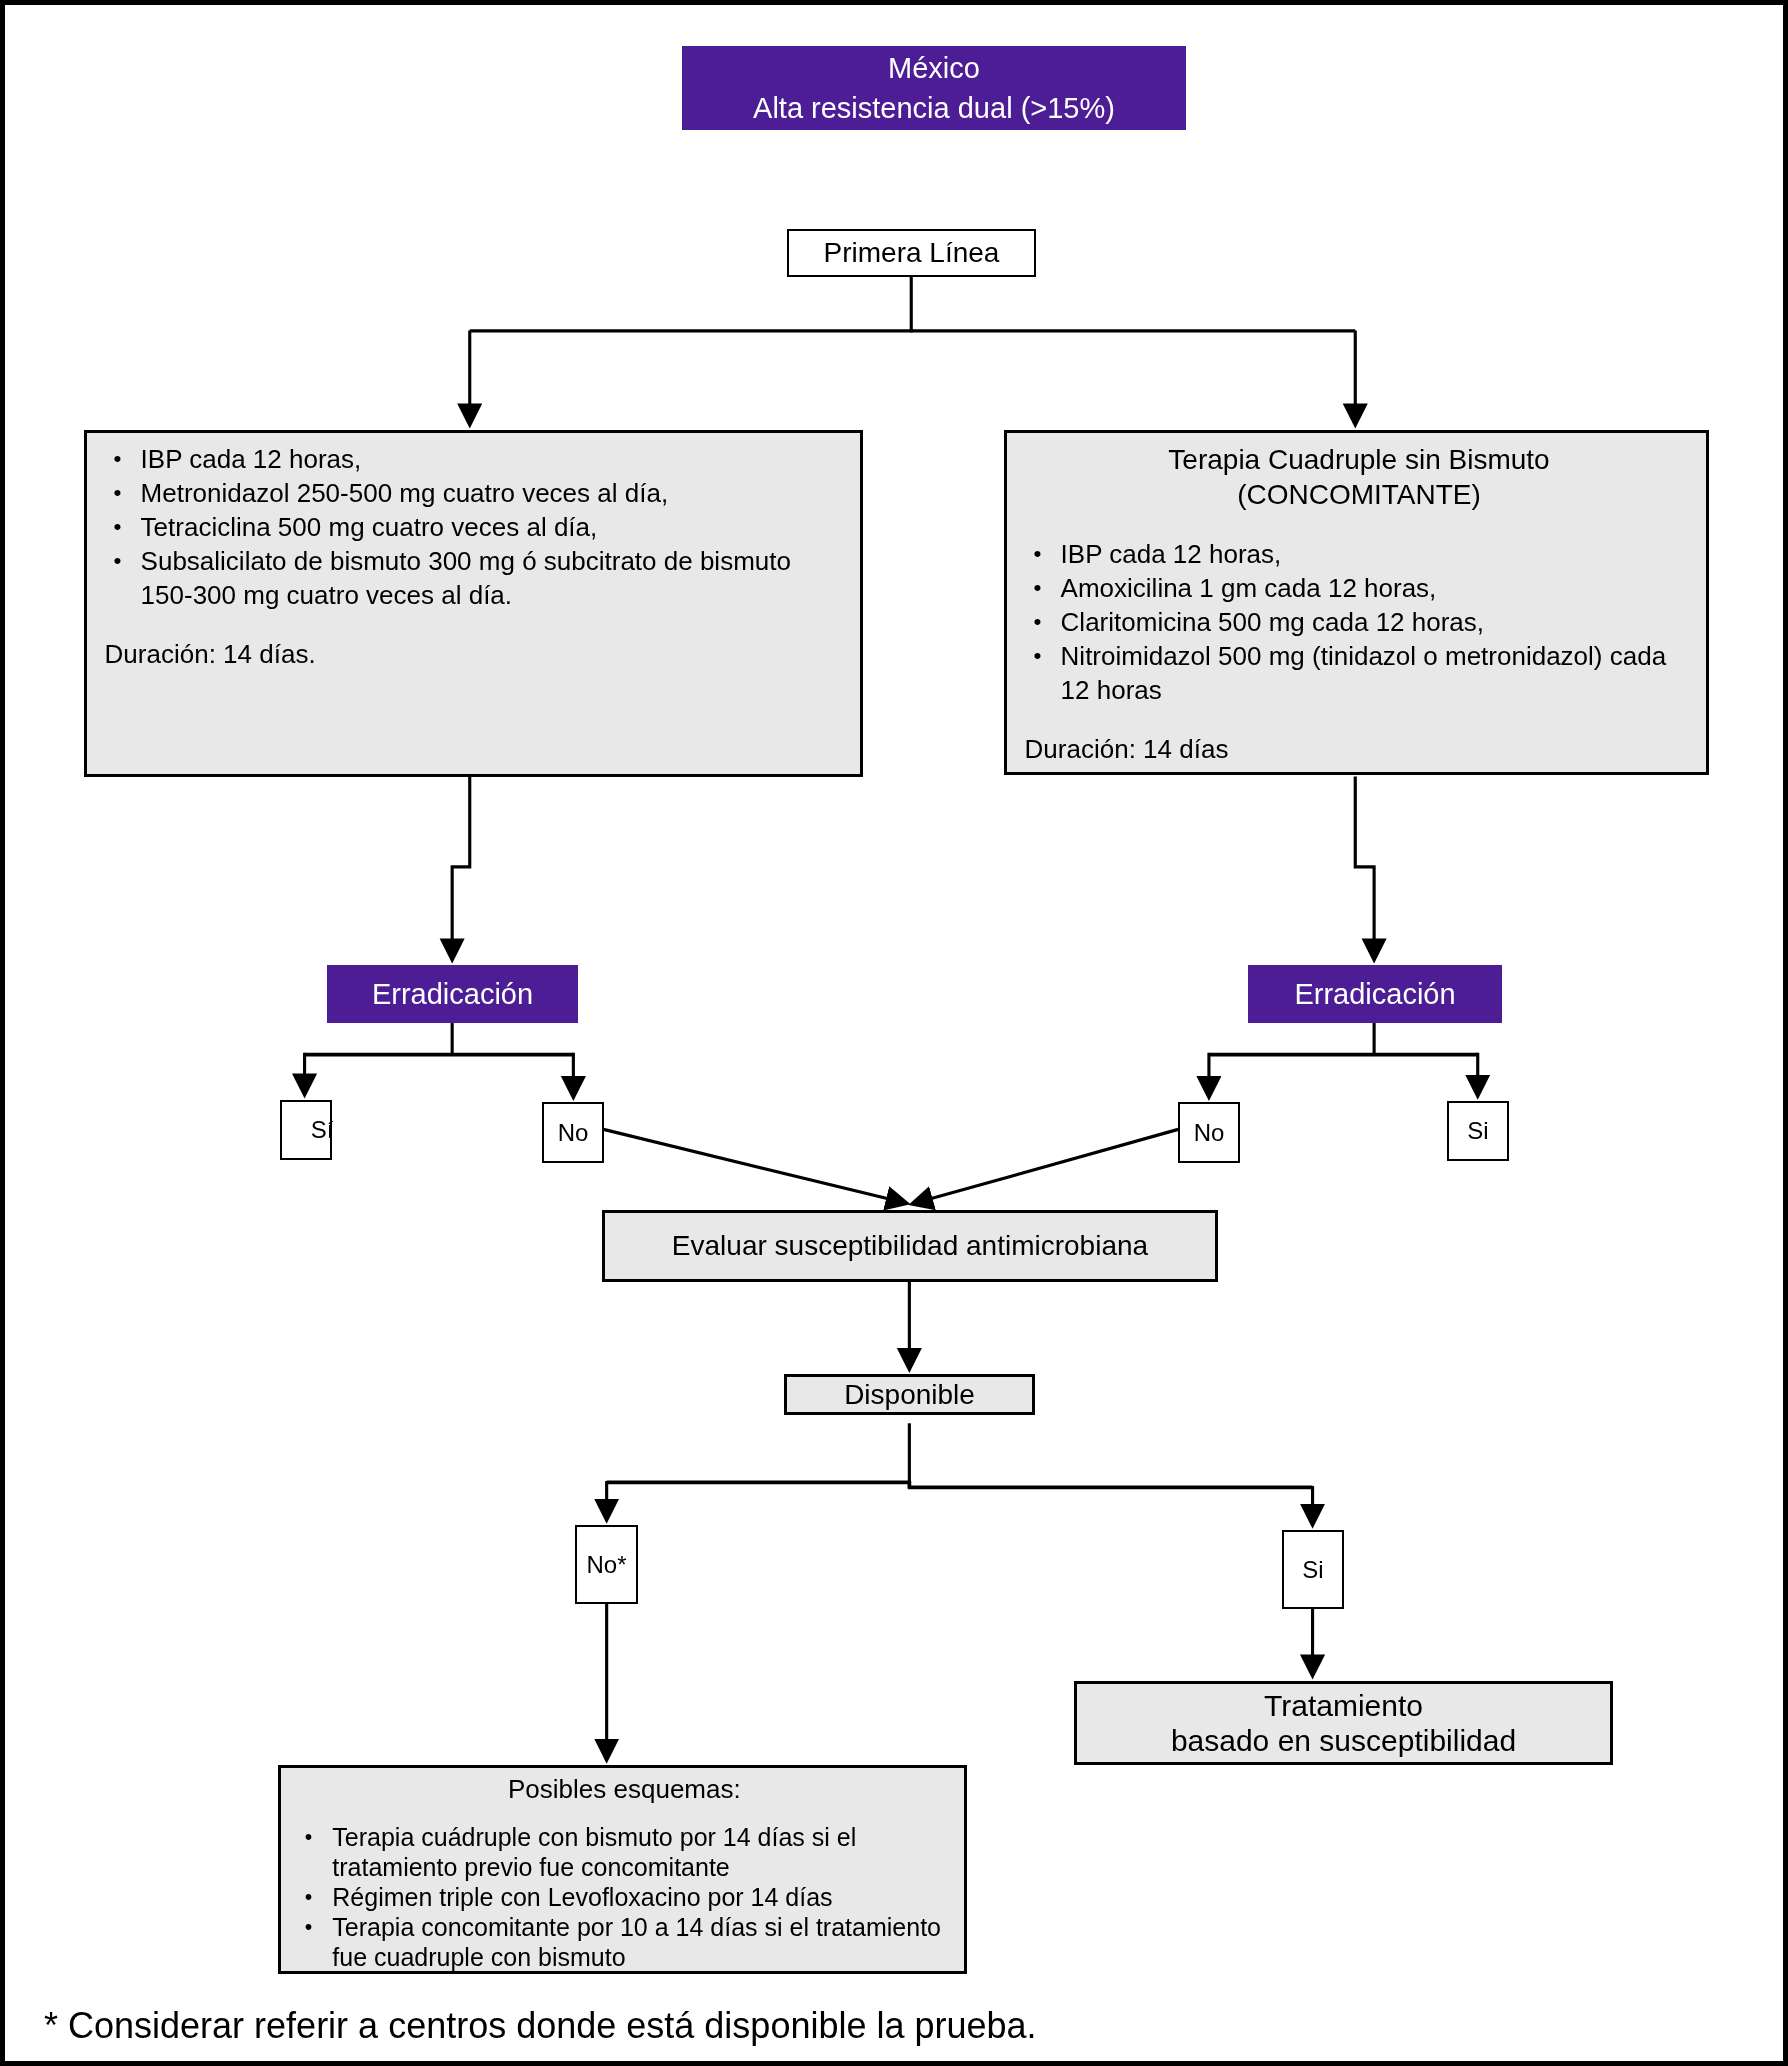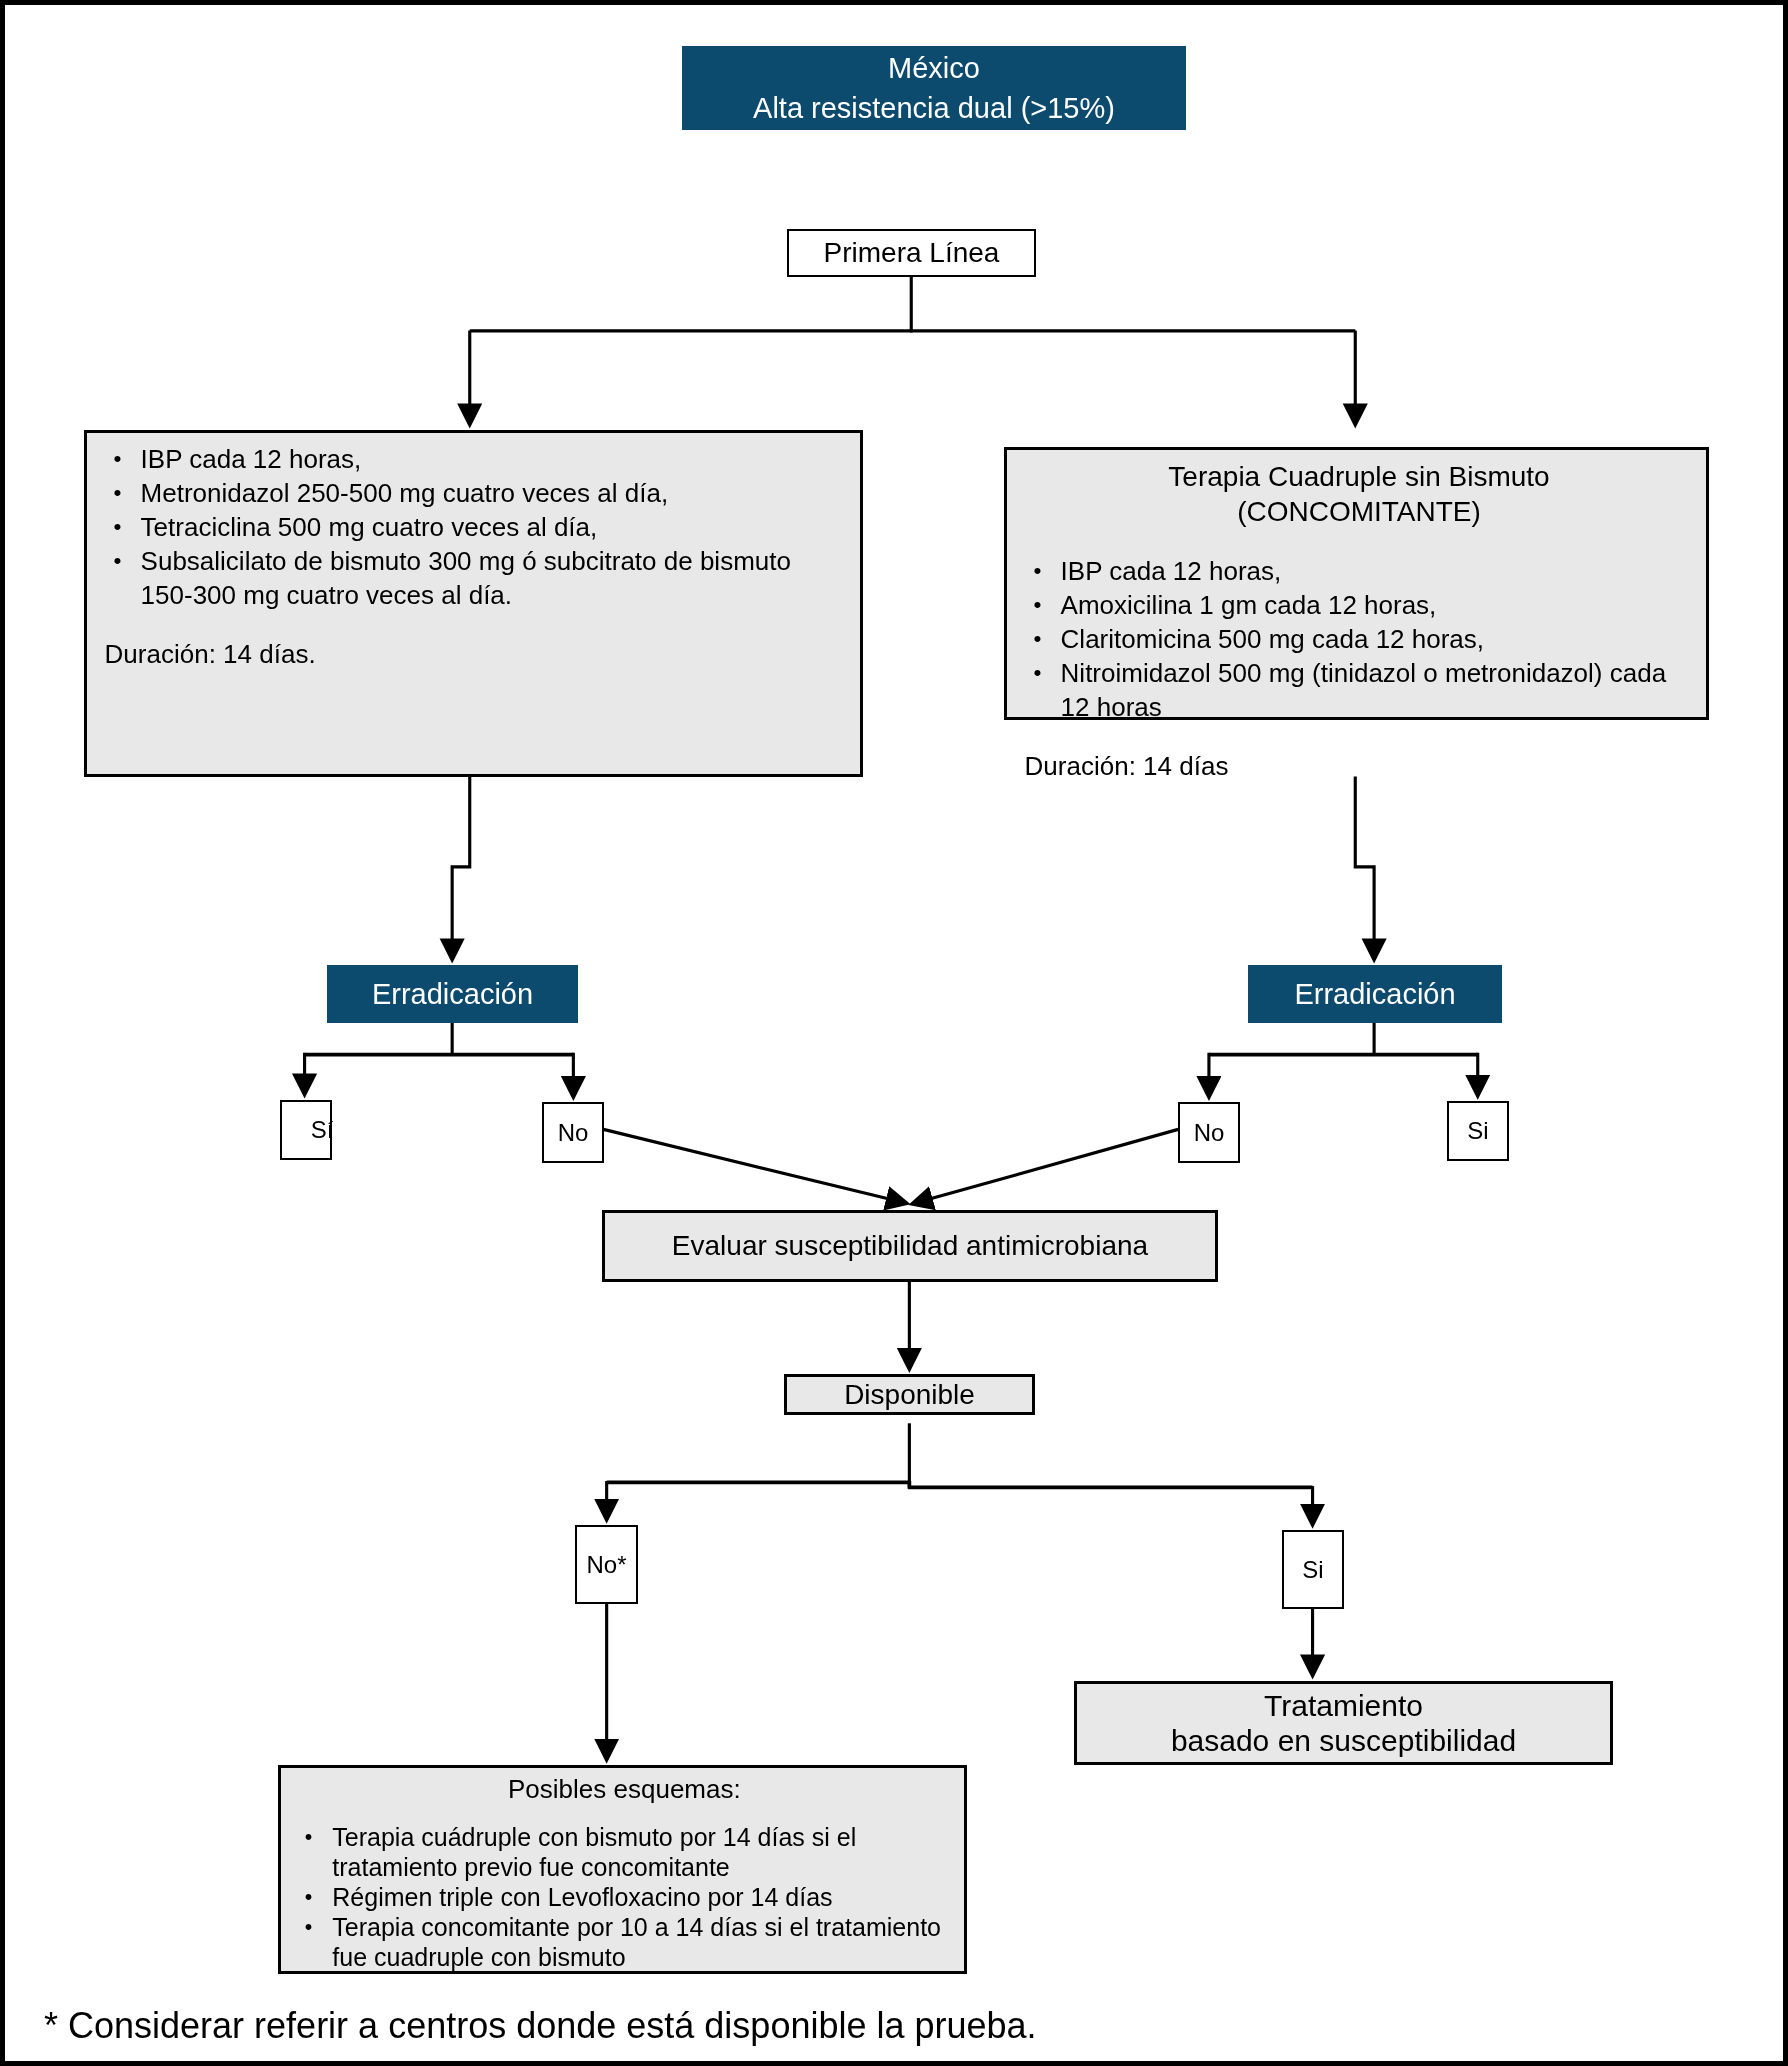--- a/index.html
+++ b/index.html
@@ -8,21 +8,21 @@
     width:1788px;height:2066px;
     box-sizing:border-box;
     border:5px solid #000;
     background:#fff;
     font-family:"Liberation Sans","DejaVu Sans",sans-serif;
     color:#000;
   }
   .abs{position:absolute;box-sizing:border-box;}
   svg.connectors{position:absolute;left:0;top:0;width:1788px;height:2066px;z-index:0;}
   .node{z-index:1;}
-  .black-box{background:#0c4a6e;color:#fff;display:flex;align-items:center;justify-content:center;text-align:center;}
+  .black-box{background:#4c1d95;color:#fff;display:flex;align-items:center;justify-content:center;text-align:center;}
   .white-box{background:#fff;border:2.5px solid #000;display:flex;align-items:center;justify-content:center;text-align:center;}
   .gray-box{background:#e8e8e8;border:3.1px solid #000;}
   .gray-center{display:flex;align-items:center;justify-content:center;text-align:center;}
   .banner{font-size:29px;line-height:40px;flex-direction:column;}
   .primera{font-size:28px;}
   .bigbox{padding:8.8px 12.6px 0 17.6px;}
   .bigbox .box-title{text-align:center;font-size:28px;line-height:35px;margin-bottom:25px;}
   .bigbox ul{margin:0;padding:0;list-style:none;font-size:26px;line-height:34px;}
   .bigbox li{position:relative;padding-left:36px;}
   .bigbox li::before{content:"\2022";position:absolute;left:8.8px;top:0;font-size:22.6px;}
@@ -98,21 +98,21 @@
   <div class="abs node gray-box bigbox" style="left:79px;top:425px;width:779px;height:347px;">
     <ul>
       <li>IBP cada 12 horas,</li>
       <li>Metronidazol 250-500 mg cuatro veces al día,</li>
       <li>Tetraciclina 500 mg cuatro veces al día,</li>
       <li>Subsalicilato de bismuto 300 mg ó subcitrato de bismuto 150-300 mg cuatro veces al día.</li>
     </ul>
     <div class="duration">Duración: 14 días.</div>
   </div>
 
-  <div class="abs node gray-box bigbox" style="left:999px;top:442px;width:705px;height:273px;">
+  <div class="abs node gray-box bigbox" style="left:999px;top:425px;width:705px;height:345px;">
     <div class="box-title">
       <div>Terapia Cuadruple sin Bismuto</div>
       <div>(CONCOMITANTE)</div>
     </div>
     <ul>
       <li>IBP cada 12 horas,</li>
       <li>Amoxicilina 1 gm cada 12 horas,</li>
       <li>Claritomicina 500 mg cada 12 horas,</li>
       <li>Nitroimidazol 500 mg (tinidazol o metronidazol) cada 12 horas</li>
     </ul>

